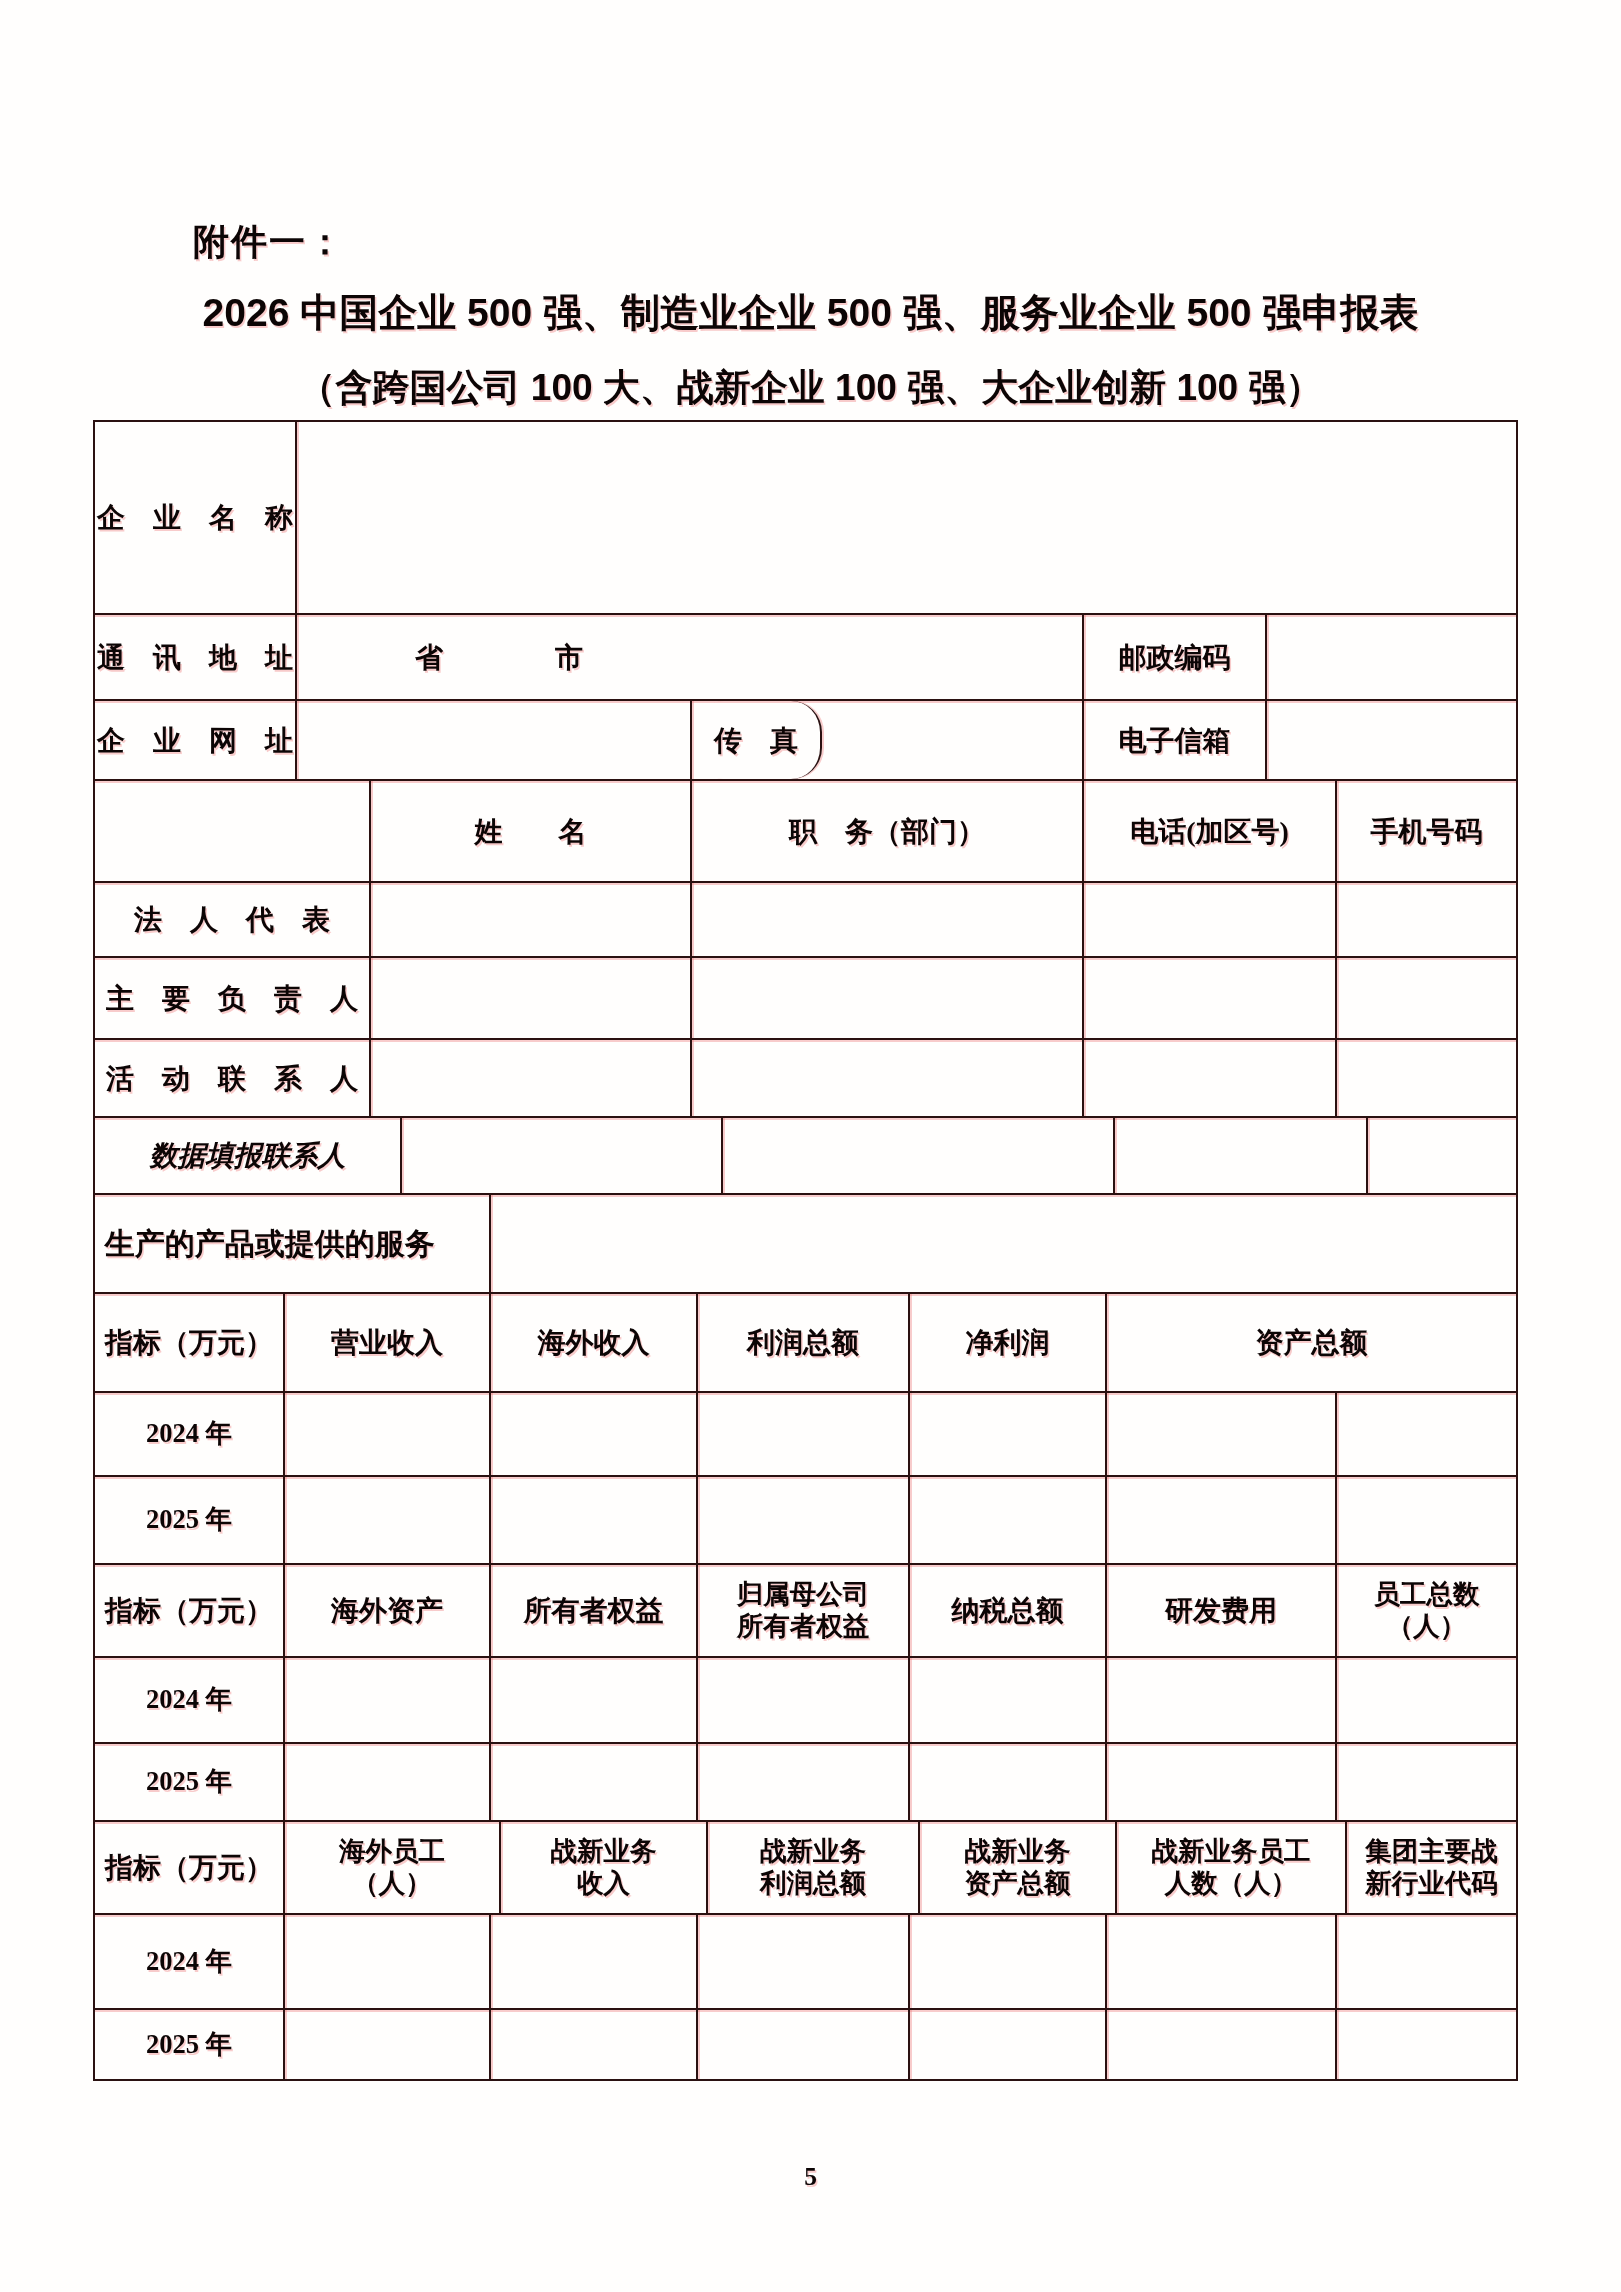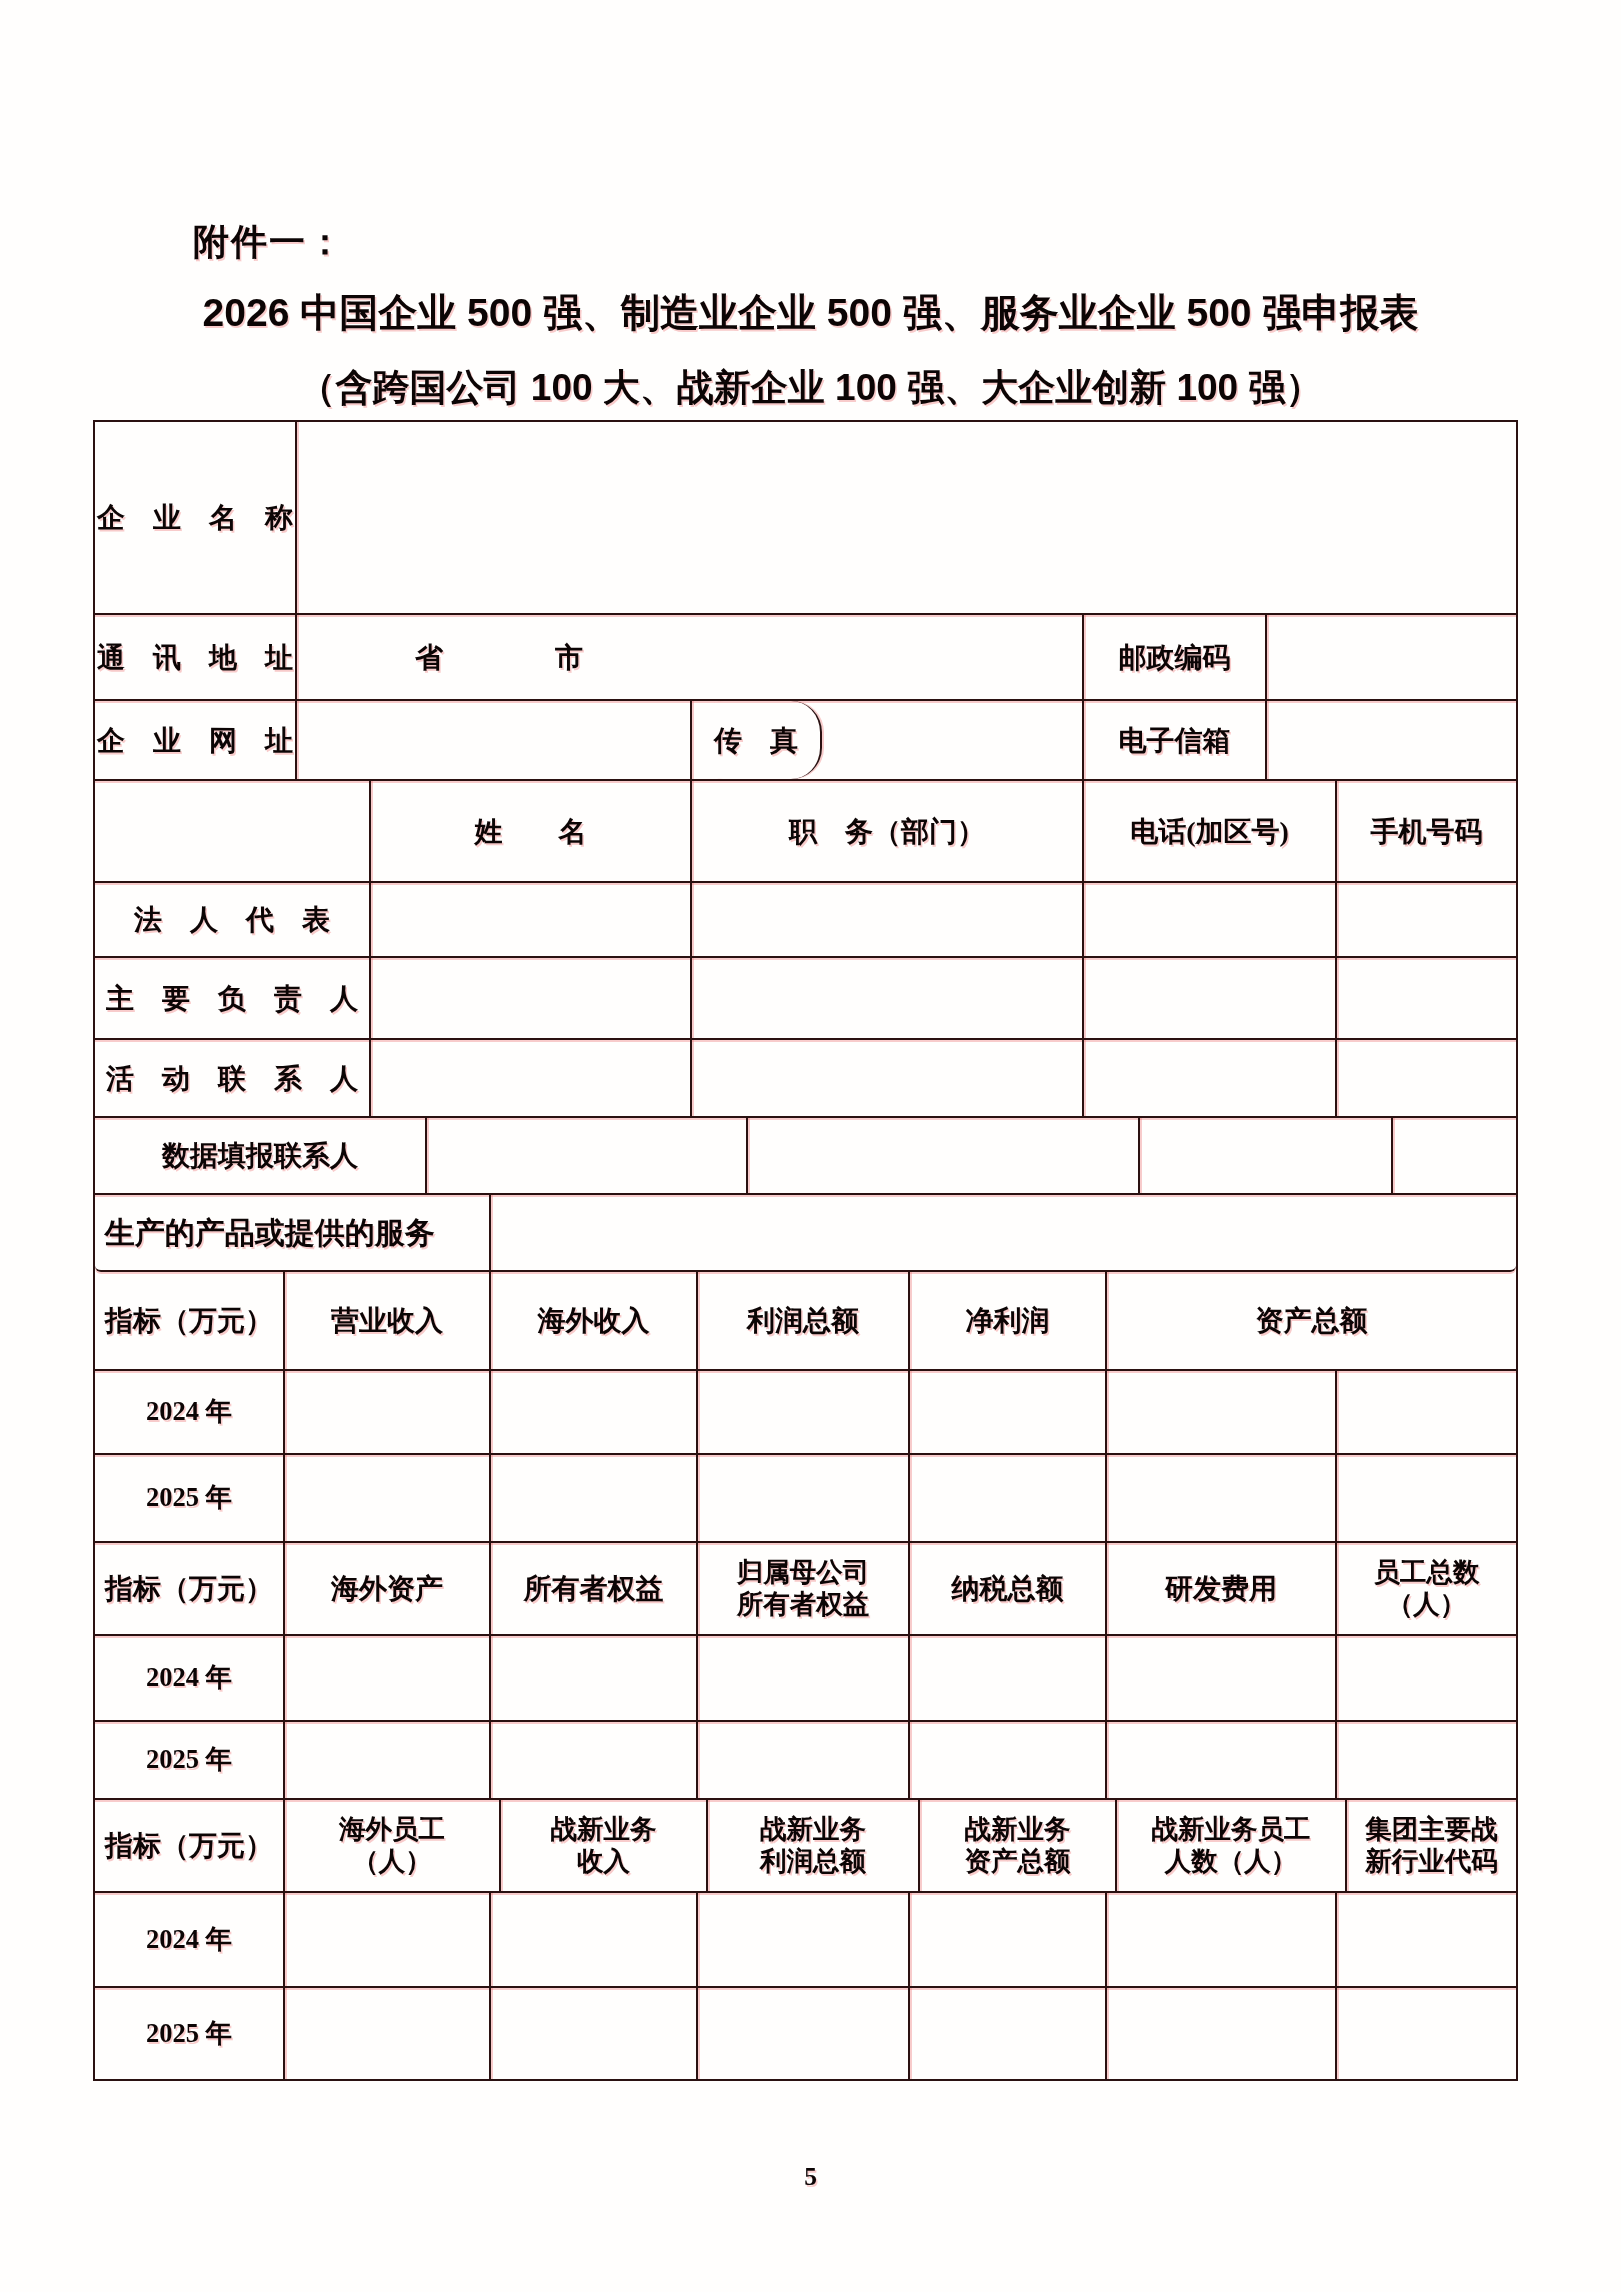--- a/index.html
+++ b/index.html
@@ -99,28 +99,28 @@
 
     <div class="row" style="height:78px;">
       <div class="c" style="width:276px;">活　动　联　系　人</div>
       <div class="c" style="width:321px;"></div>
       <div class="c" style="width:392px;"></div>
       <div class="c" style="width:253px;"></div>
       <div class="c endc"></div>
     </div>
 
     <div class="row" style="height:77px;">
-      <div class="c" style="width:332px;">数据填报联系人</div>
-      <div class="c" style="width:321px;"></div>
-      <div class="c" style="width:392px;"></div>
-      <div class="c" style="width:253px;"></div>
-      <div class="c endc"></div>
-    </div>
-
-    <div class="row" style="height:77px;border-radius:6px;">
+      <div class="c" style="width:307px;font-style:italic;">数据填报联系人</div>
+      <div class="c" style="width:321px;"></div>
+      <div class="c" style="width:392px;"></div>
+      <div class="c" style="width:253px;"></div>
+      <div class="c endc"></div>
+    </div>
+
+    <div class="row" style="height:99px;">
       <div class="c leftpad" style="width:396px;padding-left:9.8px;font-size:30px;">生产的产品或提供的服务</div>
       <div class="c endc"></div>
     </div>
 
     <div class="row" style="height:99px;">
       <div class="c" style="width:190px;">指标（万元）</div>
       <div class="c" style="width:206px;">营业收入</div>
       <div class="c" style="width:207px;">海外收入</div>
       <div class="c" style="width:212px;">利润总额</div>
       <div class="c" style="width:197px;">净利润</div>

